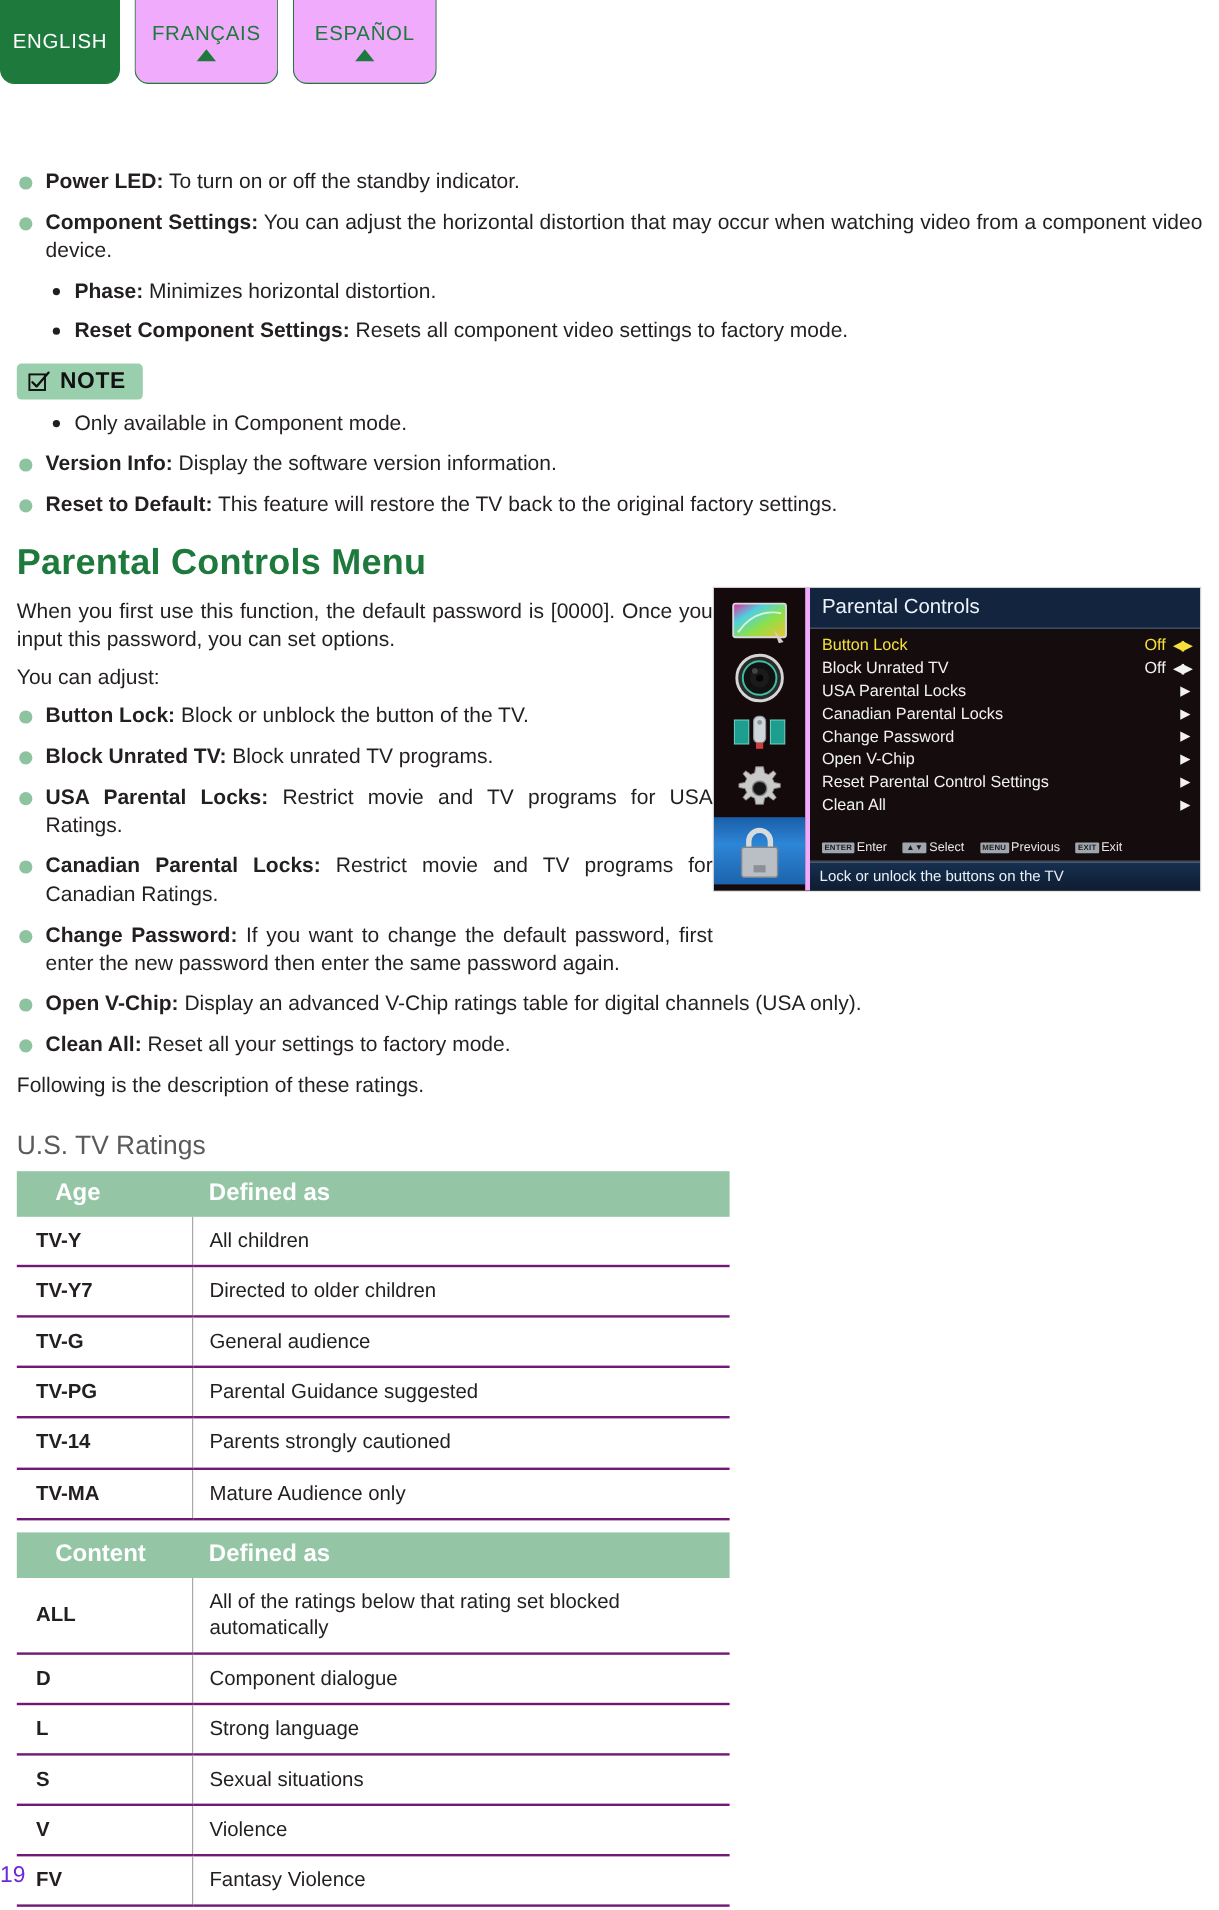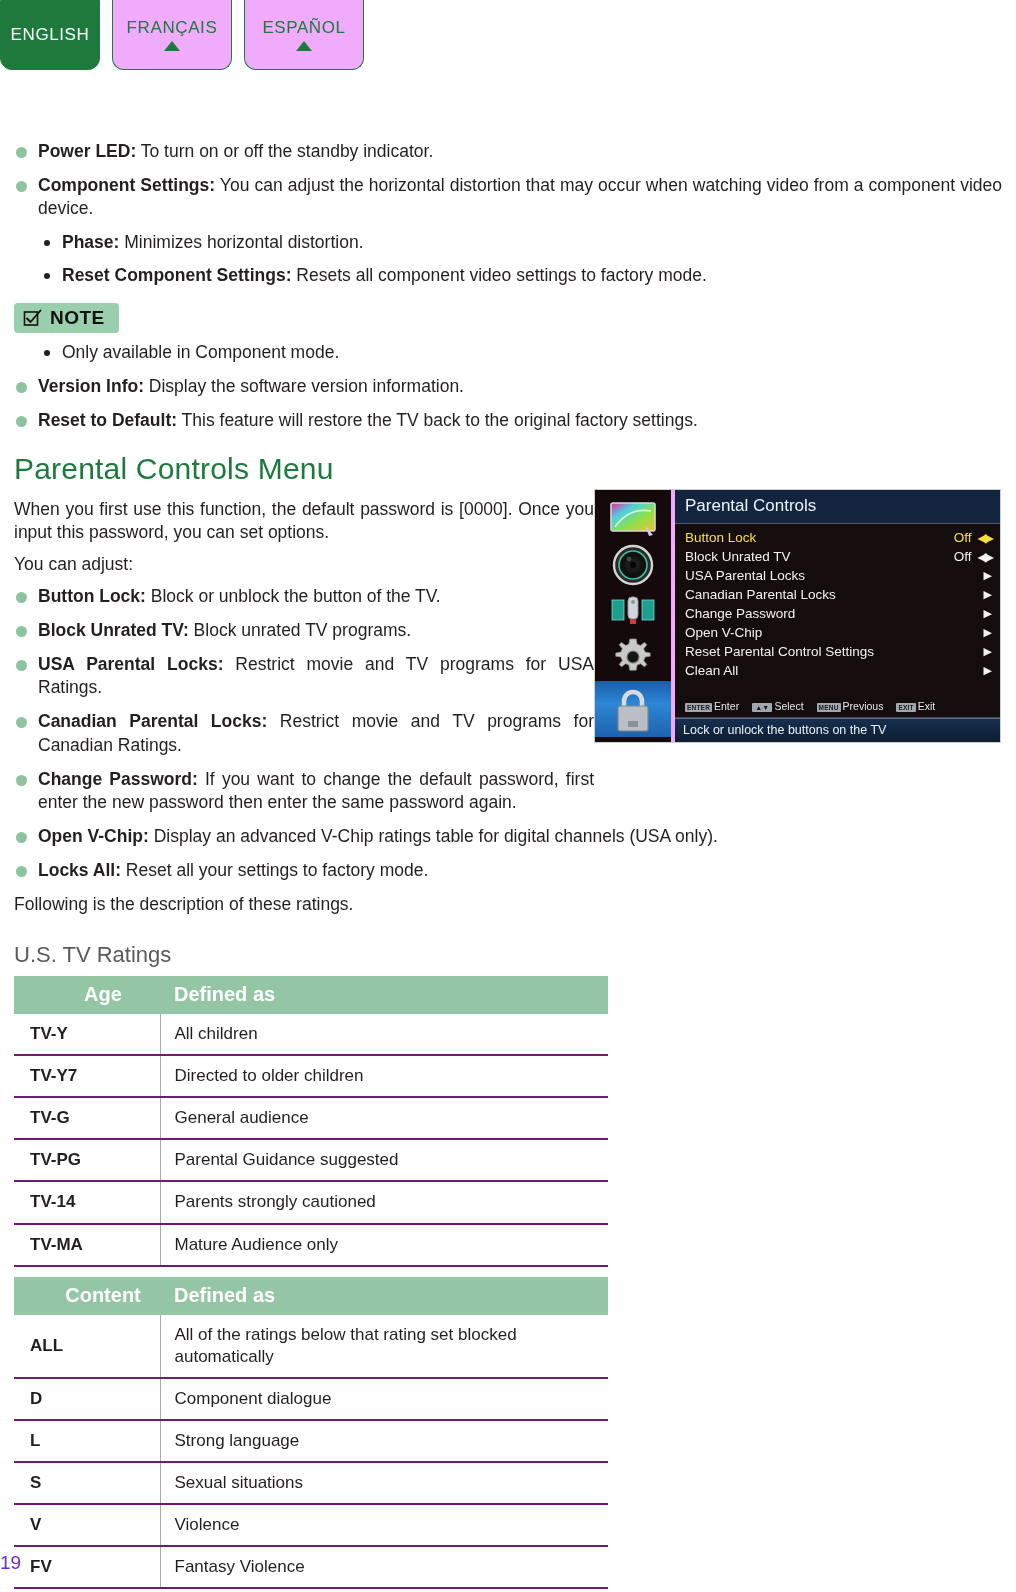--- a/index.html
+++ b/index.html
@@ -126,21 +126,21 @@
     font-size: 19px;
     font-weight: bold;
     letter-spacing: 0.5px;
     color: #111;
   }
 
   
   .h-green {
     color: #1d7a3c;
     font-size: 30px;
-    font-weight: normal;
+    font-weight: bold;
     letter-spacing: 0.2px;
     margin: 20px 0 12px 0;
   }
   .h-sub {
     color: #5a5a5a;
     font-size: 22px;
     font-weight: normal;
     margin: 26px 0 8px 0;
   }
 
@@ -264,21 +264,21 @@
   }
   table.rt th {
     background: #94c6a6;
     color: #ffffff;
     font-size: 20px;
     font-weight: bold;
     text-align: left;
     padding: 7px 0 8px 14px;
     border: none;
   }
-  table.rt th.c1 { width: 114px; padding-left: 32px; text-align: center; }
+  table.rt th.c1 { width: 114px; padding-left: 32px; }
   table.rt td {
     font-size: 17px;
     padding: 9px 0 9px 14px;
     border-bottom: 2px solid #701a75;
     vertical-align: middle;
     line-height: 1.3;
   }
   table.rt td.c1 {
     width: 114px;
     font-weight: bold;
@@ -371,21 +371,21 @@
         <b>Change Password:</b><span> If you want to change the default password, first enter the new password then enter the same password again.</span>
       </li>
     </ul>
   </div>
 
   <ul class="bl fullcol">
     <li class="b1">
       <b>Open V-Chip:</b><span> Display an advanced V-Chip ratings table for digital channels (USA only).</span>
     </li>
     <li class="b1">
-      <b>Locks All:</b><span> Reset all your settings to factory mode.</span>
+      <b>Clean All:</b><span> Reset all your settings to factory mode.</span>
     </li>
   </ul>
 
   <p class="para nj">Following is the description of these ratings.</p>
 
   <h3 class="h-sub">U.S. TV Ratings</h3>
 
   <table class="rt">
     <thead>
       <tr>

